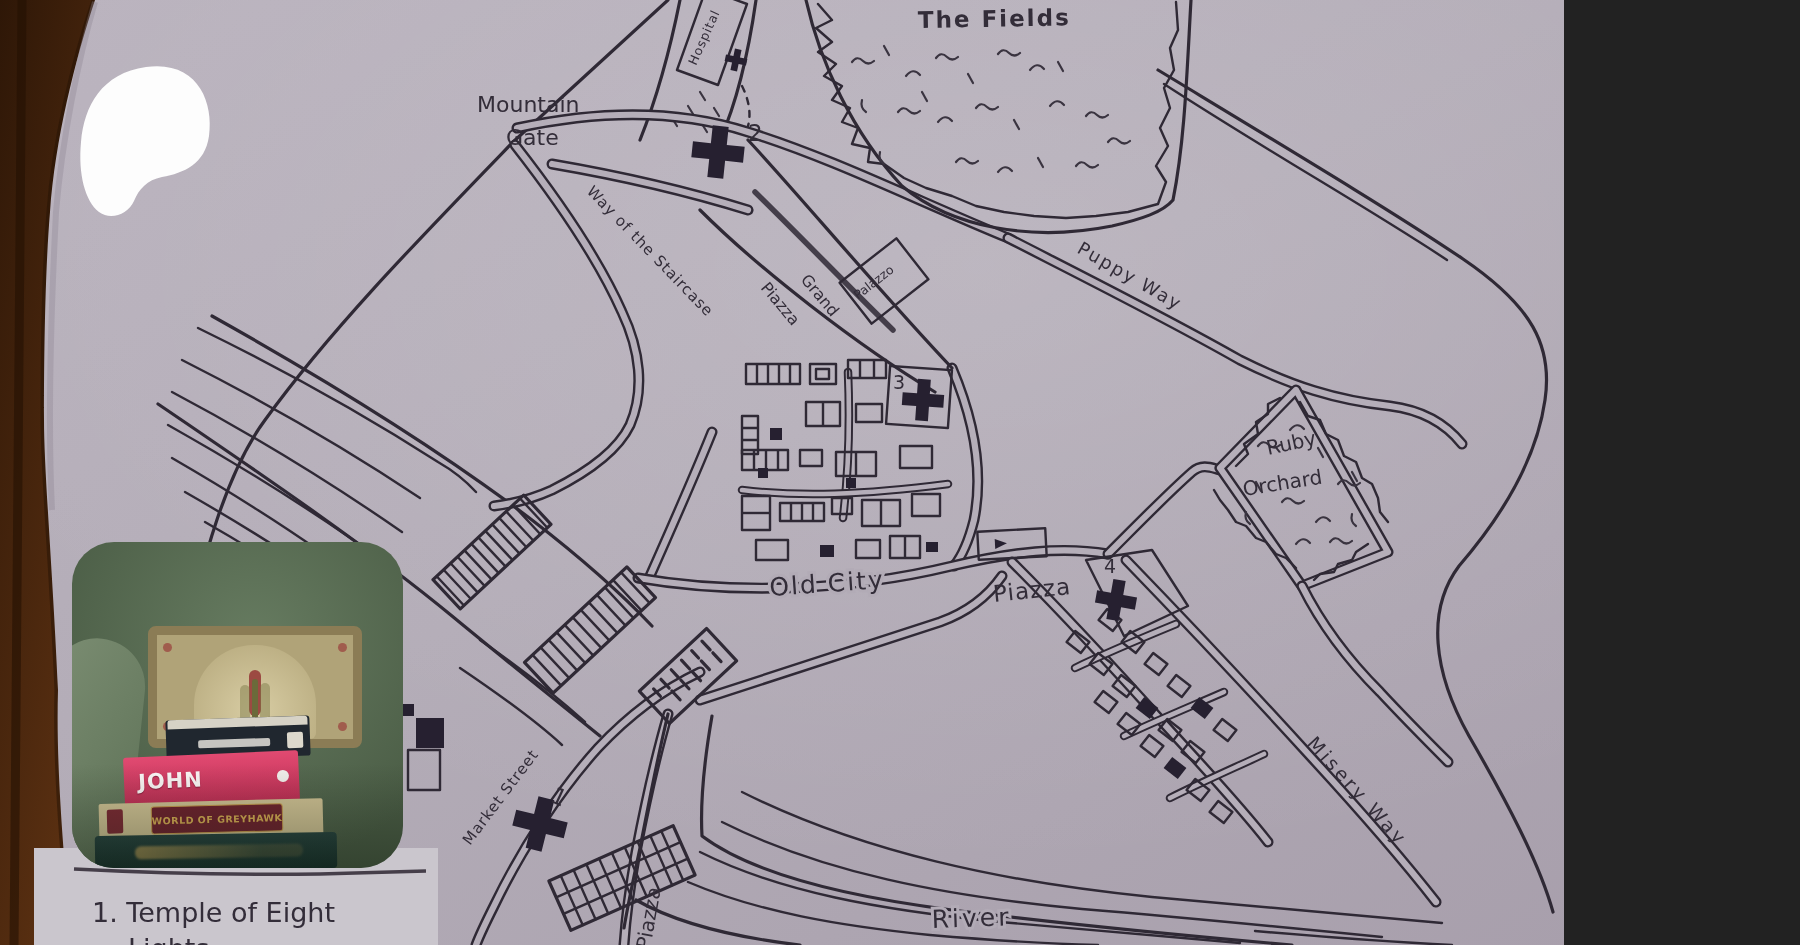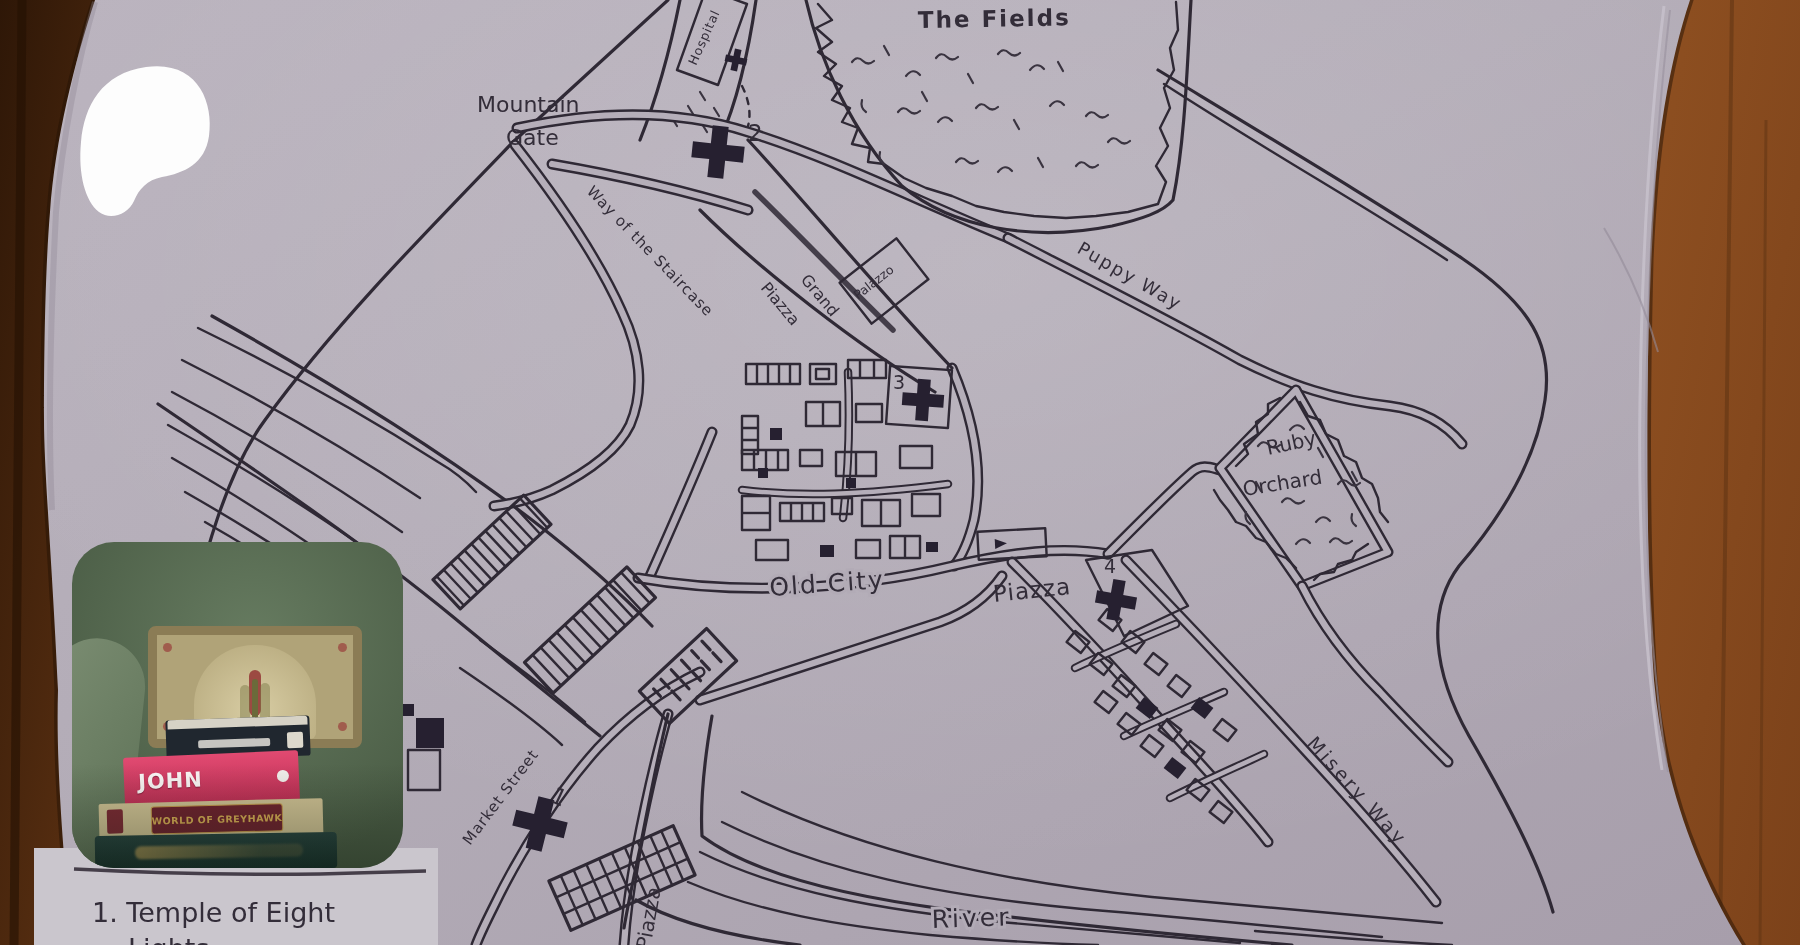--- a/index.html
+++ b/index.html
@@ -1,16 +1,16 @@
 <!DOCTYPE html>
 <html><head>
 <meta charset="utf-8">
 <style>
   html,body{margin:0;padding:0;background:#222;}
-  .stage{position:relative;width:1800px;height:945px;overflow:hidden;
+  .stage{position:relative;width:1564px;height:945px;overflow:hidden;
          background:linear-gradient(100deg,#2e1707 0%,#6e3b16 18%,#8a4c1e 46%,#9c5a26 72%,#7c421a 100%);
          font-family:"DejaVu Sans",sans-serif;}
   .stage svg{position:absolute;left:0;top:0;}
   
   .ink{stroke:#2f2935;fill:none;stroke-width:3.2;stroke-linecap:round;stroke-linejoin:round}
   .thin{stroke-width:2.4}
   .rd{stroke:#2f2935;stroke-width:11;fill:none;stroke-linecap:round;stroke-linejoin:round}
   .rf{stroke:#b5aeb9;stroke-width:6.2;fill:none;stroke-linecap:round;stroke-linejoin:round}
   .rd2{stroke:#2f2935;stroke-width:8.5;fill:none;stroke-linecap:round}
   .rf2{stroke:#b5aeb9;stroke-width:4.6;fill:none;stroke-linecap:round}

